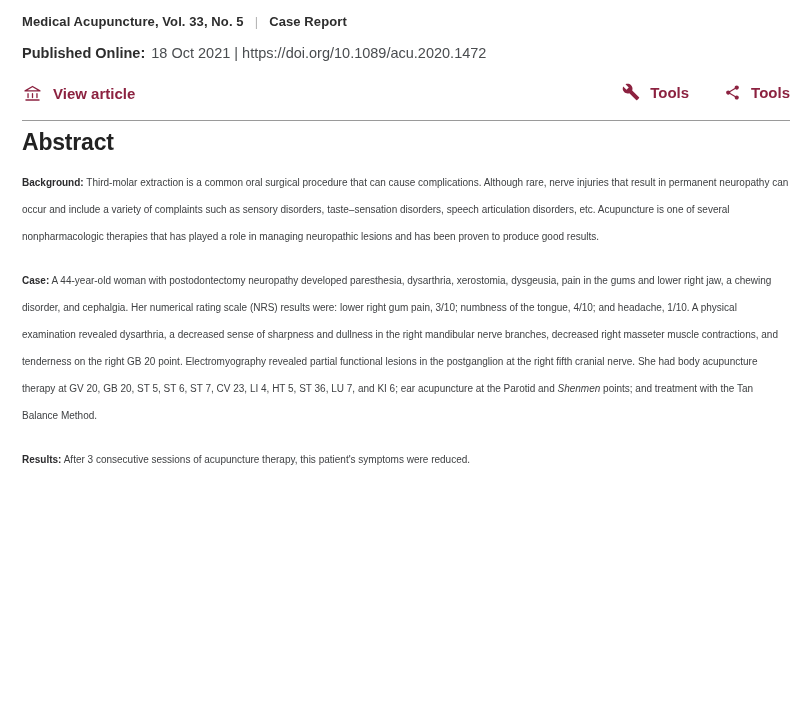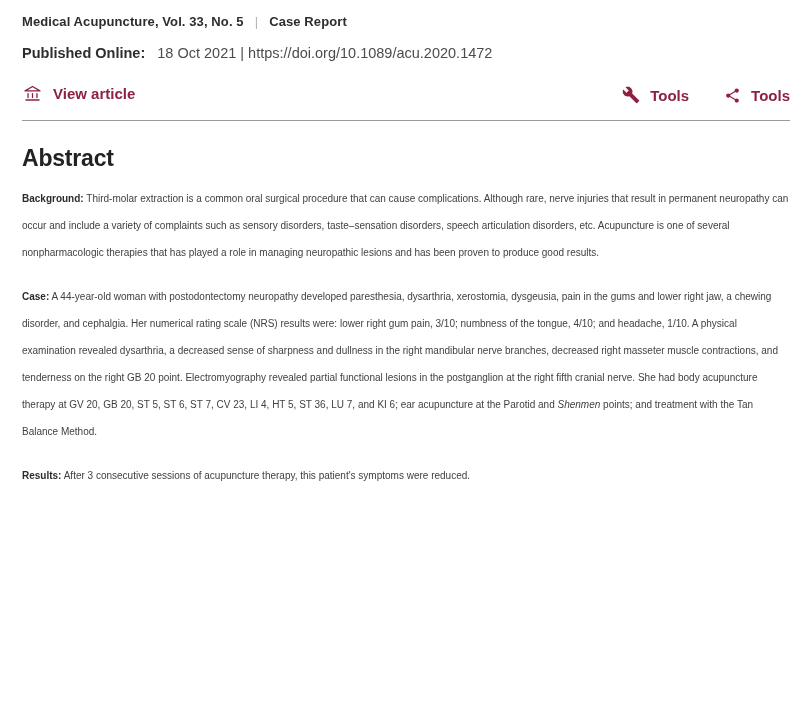--- a/index.html
+++ b/index.html
@@ -58,29 +58,29 @@
 
   
   .published {
     margin-top: 16px;
     font-size: 14.5px;
     color: #4a4d50;
   }
   .published strong {
     color: #2d2d2d;
     font-weight: 700;
-    margin-right: 8px;
+    margin-right: 2px;
   }
 
   
   .toolbar {
     margin-top: 22px;
     display: flex;
     justify-content: space-between;
-    align-items: flex-end;
+    align-items: flex-start;
   }
   .tool-link {
     display: inline-flex;
     align-items: center;
     gap: 10px;
     color: #8C2240;
     font-size: 15px;
     font-weight: 700;
     text-decoration: none;
     cursor: pointer;
@@ -90,21 +90,21 @@
 
   
   hr.divider {
     border: 0;
     border-top: 1px solid #9a9a9a;
     margin: 16px 0 0 0;
   }
 
   
   h2.abstract-h {
-    margin: 22px 0 0 0;
+    margin: 6px 0 0 0;
     font-size: 23px;
     line-height: 30px;
     font-weight: 700;
     letter-spacing: -0.2px;
     color: #222222;
   }
   p.abs {
     margin: 12px 0 0 0;
     font-size: 10px;
     line-height: 27px;

